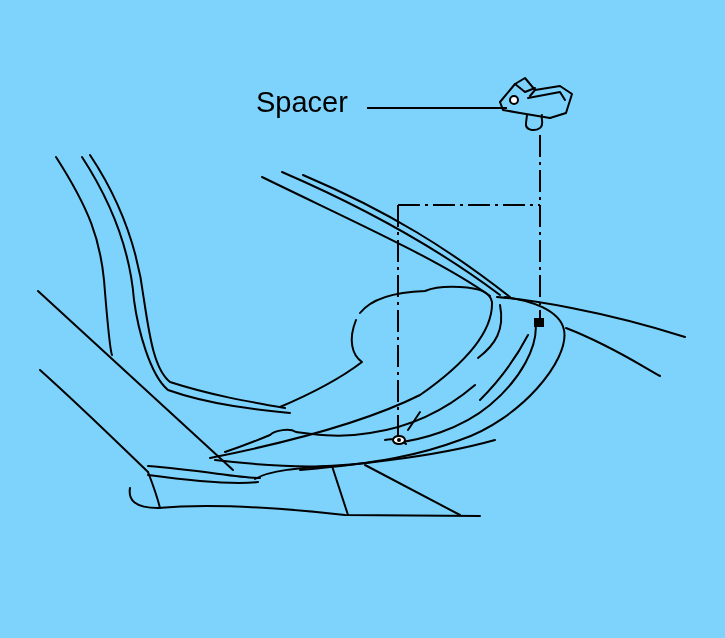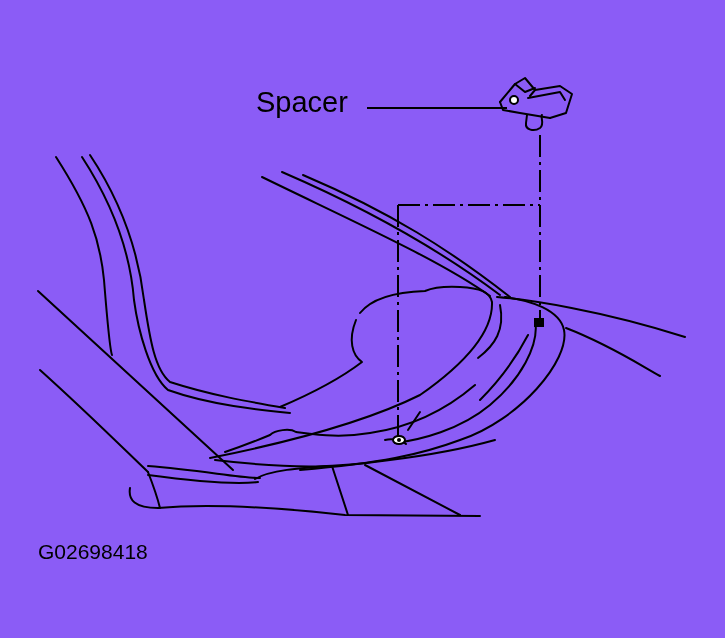--- a/index.html
+++ b/index.html
@@ -1,20 +1,20 @@
 <!DOCTYPE html>
 <html><head>
   <meta charset="utf-8">
   <style>
     html, body { margin: 0; padding: 0; background: #ffffff; }
     #canvas {
       position: relative;
       width: 725px;
       height: 638px;
-      background: #8b5cf6;
+      background: #7dd3fc;
       overflow: hidden;
     }
     #diagram { position: absolute; left: 0; top: 0; }
     .label-spacer {
       position: absolute;
       left: 256px;
       top: 88px;
       font-family: "Liberation Sans", sans-serif;
       font-size: 29px;
       color: #000000;
@@ -98,14 +98,13 @@
       <path class="ln" d="M515 84 L525 92 L535 88"></path>
       <path class="ln" d="M535 90 L560 86 L572 94 L566 113 L550 118"></path>
       <path class="ln" d="M528 98 L560 92 L565 100"></path>
       <path class="ln" d="M500 102 L503 110 L520 113 L550 118"></path>
       <circle cx="514" cy="100" r="4" fill="#fff" stroke="#000" stroke-width="2"></circle>
       <path class="ln" d="M527 115 L526 123 C525 130 534 132 540 128 C545 124 540 116 542 115"></path>
     </g>
   </svg>
 
   <div class="label-spacer">Spacer</div>
-  <div class="figure-id">G02698418</div>
 </div>
 
 </body></html>

